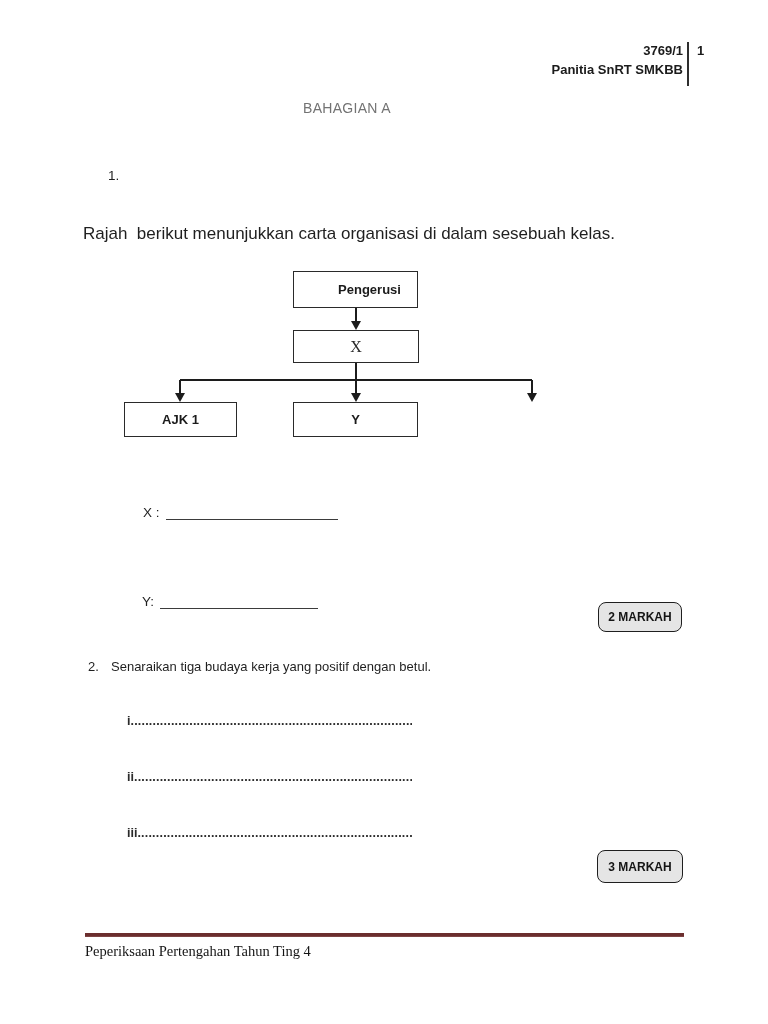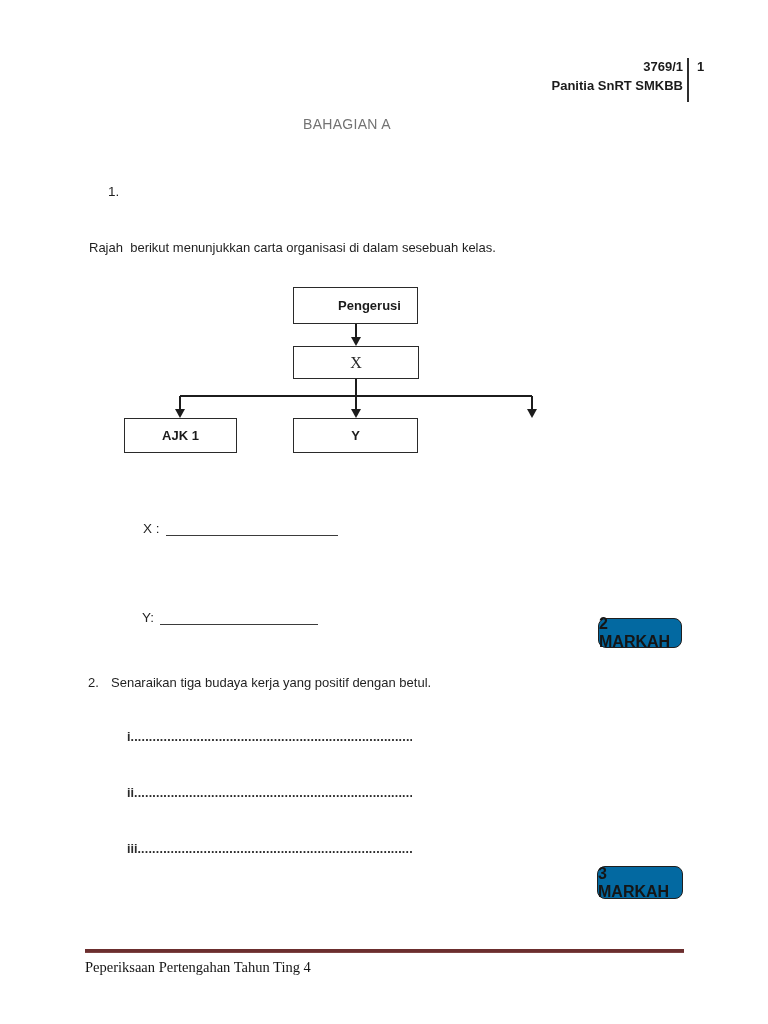--- a/index.html
+++ b/index.html
@@ -1,34 +1,34 @@
 <!DOCTYPE html>
 <html><head>
 <meta charset="utf-8">
 <style>
   * { margin:0; padding:0; box-sizing:border-box; }
   html,body { background:#ffffff; }
   .page {
     position:relative; width:768px; height:980px; background:#ffffff;
     font-family:"Liberation Sans", sans-serif; color:#1f1f1f; overflow:hidden;
-    margin:16px auto;
+    margin:0 auto;
     border-radius:14px;
   }
 
   
   .hdr-text { position:absolute; top:41px; right:85px; text-align:right;
     font-weight:bold; font-size:13px; line-height:19px; color:#1b1b1b; }
   .hdr-divider { position:absolute; top:42px; left:687px; width:2px; height:44px; background:#2e2e2e; }
   .hdr-page { position:absolute; top:43px; left:697px; font-weight:bold; font-size:13px; color:#1b1b1b; }
 
   
   .title { position:absolute; top:100px; left:303px; font-size:14px; font-weight:normal; color:#737373; letter-spacing:0.3px; }
 
   .q1-num { position:absolute; top:168px; left:108px; font-size:13.5px; }
-  .q1-intro { position:absolute; top:224px; left:89px; font-size:13px; white-space:pre; }
+  .q1-intro { position:absolute; top:224px; left:83px; font-size:17px; white-space:pre; }
 
   
   .orgchart { position:absolute; top:271px; left:0; width:768px; height:170px; }
   .connectors { position:absolute; top:0; left:0; width:768px; height:170px; }
   .node { position:absolute; border:1.4px solid #2a2a2a; background:#fff;
     display:flex; align-items:center; justify-content:center;
     font-weight:bold; font-size:13px; color:#1b1b1b; }
   .node-top  { left:293px; top:0;     width:125px; height:37px; padding-left:28px; }
   .node-x    { left:293px; top:59px;  width:126px; height:33px; }
   .node-ajk1 { left:124px; top:131px; width:113px; height:35px; }
@@ -40,21 +40,21 @@
 
   .ans { position:absolute; display:flex; align-items:flex-end; font-size:13.5px; height:18px; }
   .ans-x { top:502px; left:143px; }
   .ans-y { top:591px; left:142px; }
   .rule { display:inline-block; height:16px; border-bottom:1.4px solid #3b3b3b; margin-left:6px; }
   .rule-x { width:172px; }
   .rule-y { width:158px; }
 
   .badge { position:absolute; border:1.8px solid #1f1f1f; border-radius:8px;
     display:flex; align-items:center; justify-content:center;
-    font-weight:bold; font-size:16px; color:#151515; background:#0369a1; }
+    font-weight:bold; font-size:12px; color:#151515; background:#e5e5e5; }
   .badge-2 { left:598px; top:602px; width:84px; height:30px; }
   .badge-3 { left:597px; top:850px; width:86px; height:33px; }
 
   .q2 { position:absolute; top:659px; left:88px; font-size:13px; display:flex; }
   .q2-num { width:14px; margin-right:9px; }
 
   .dotline { position:absolute; left:127px; width:285px; height:18px; overflow:hidden;
     white-space:nowrap; font-weight:bold; font-size:12.5px; color:#2a2a2a; }
   .dl-1 { top:714px; }
   .dl-2 { top:770px; }

